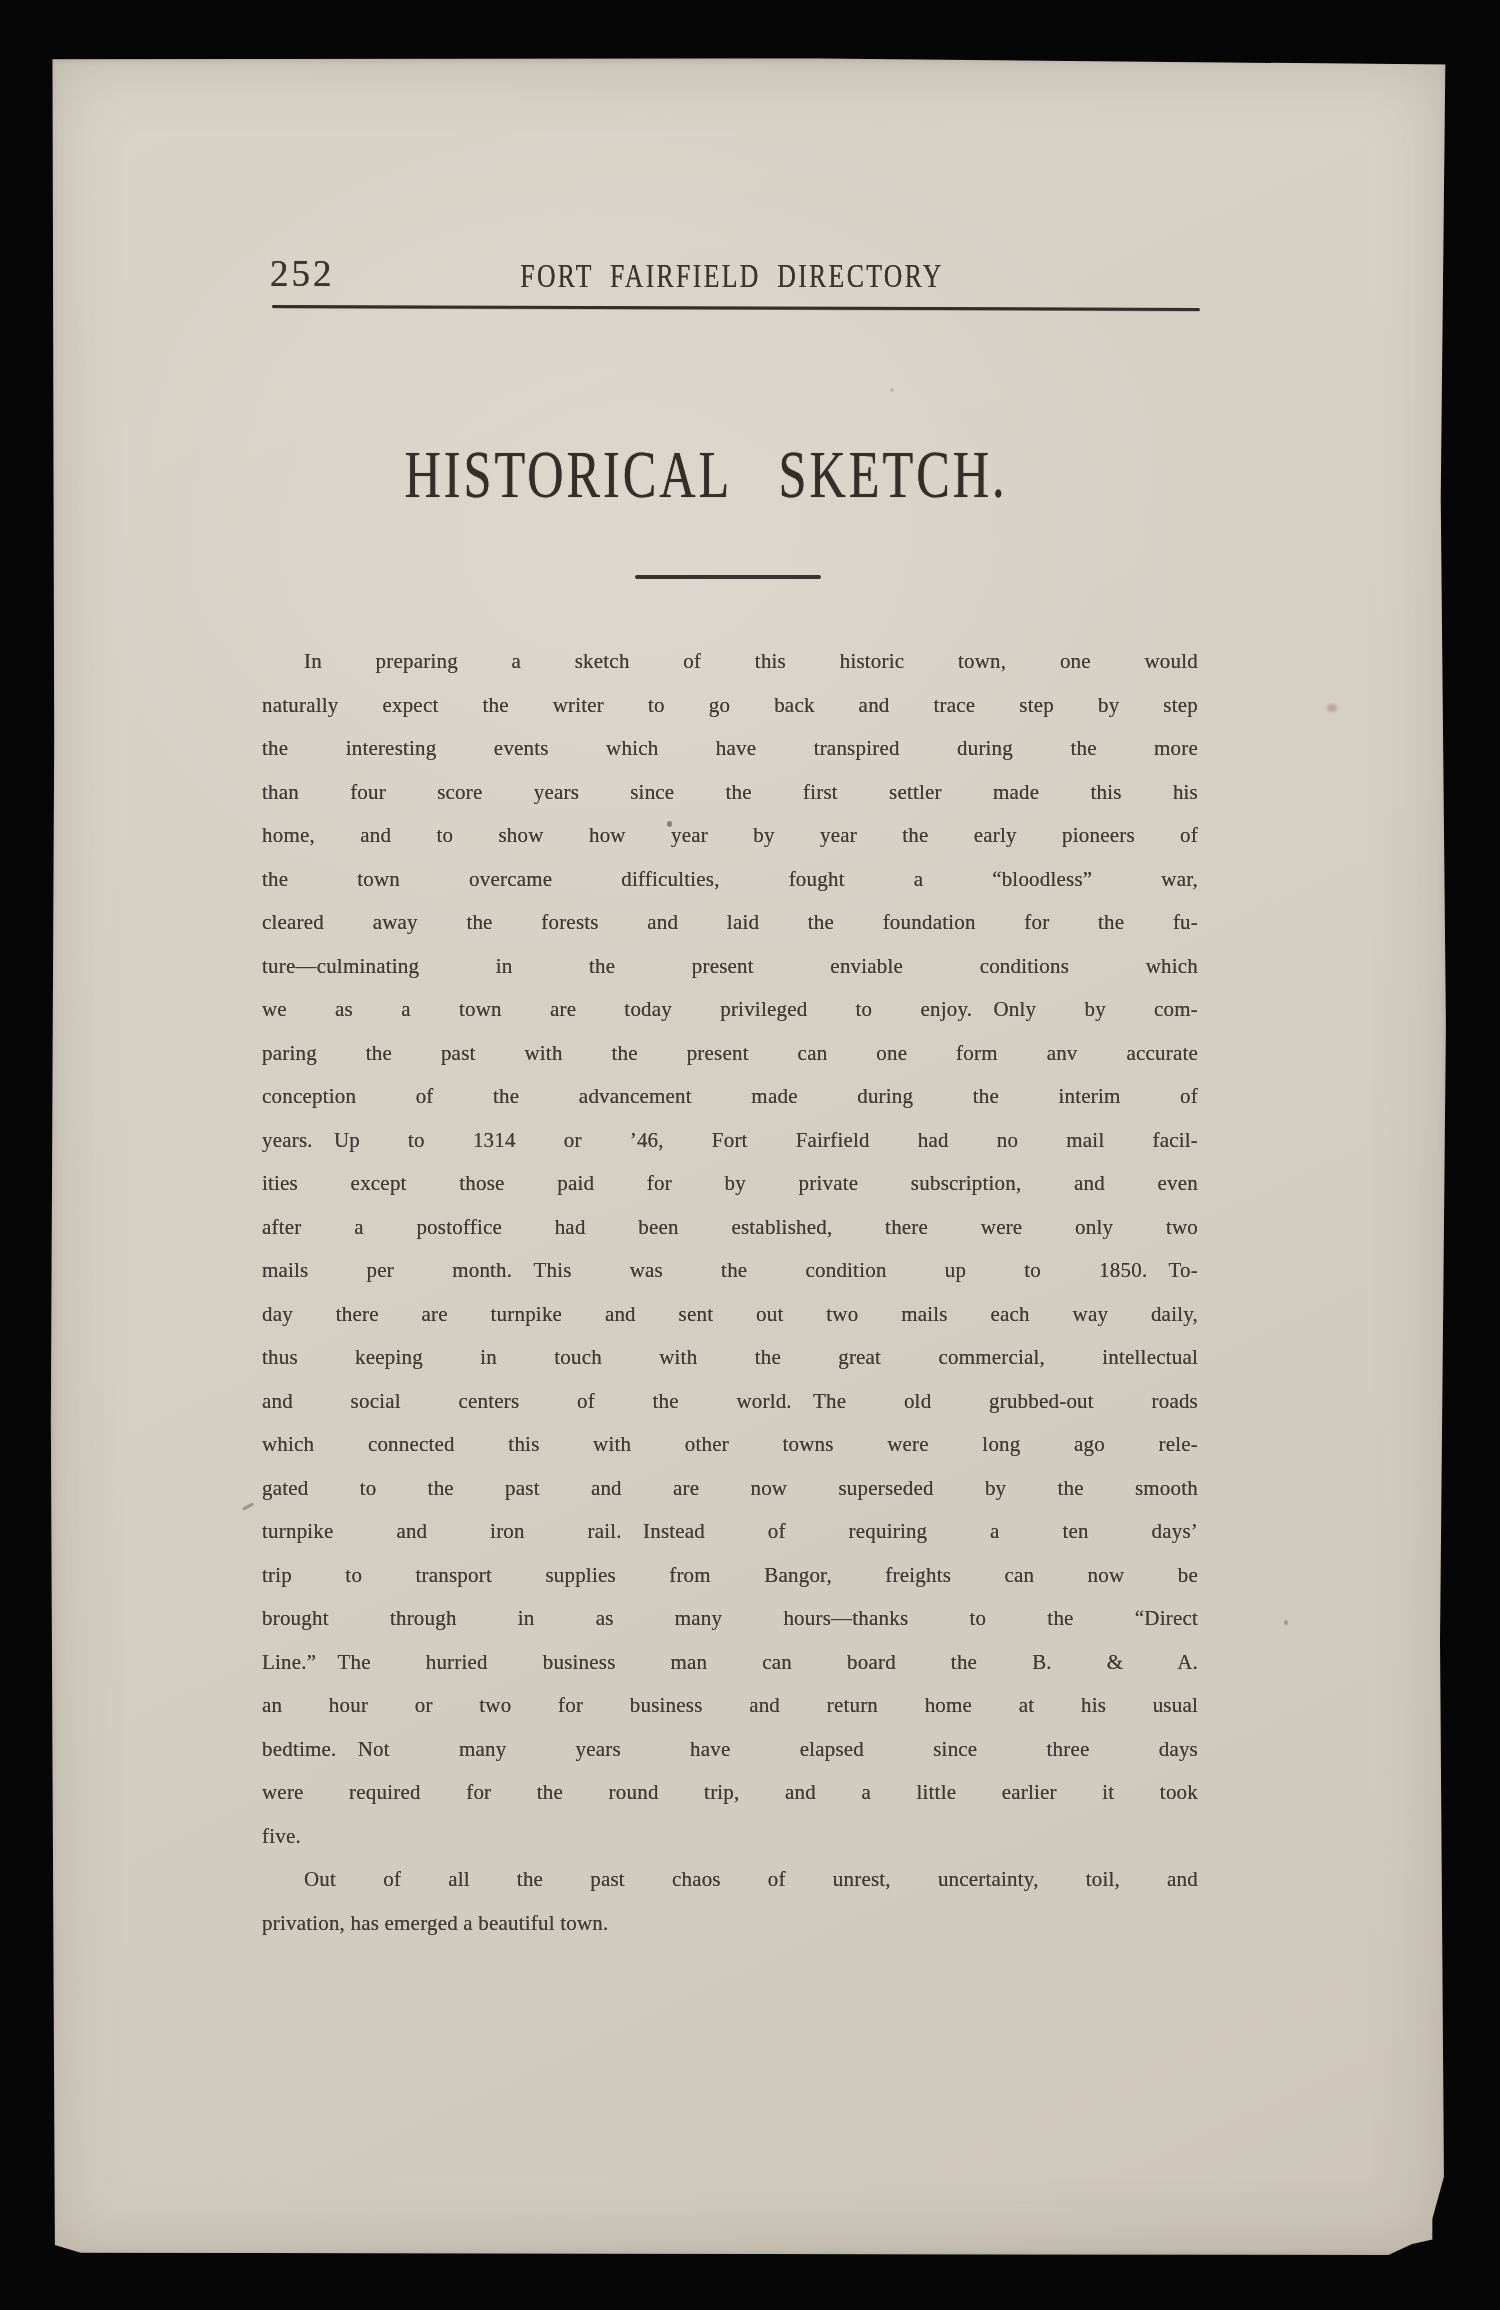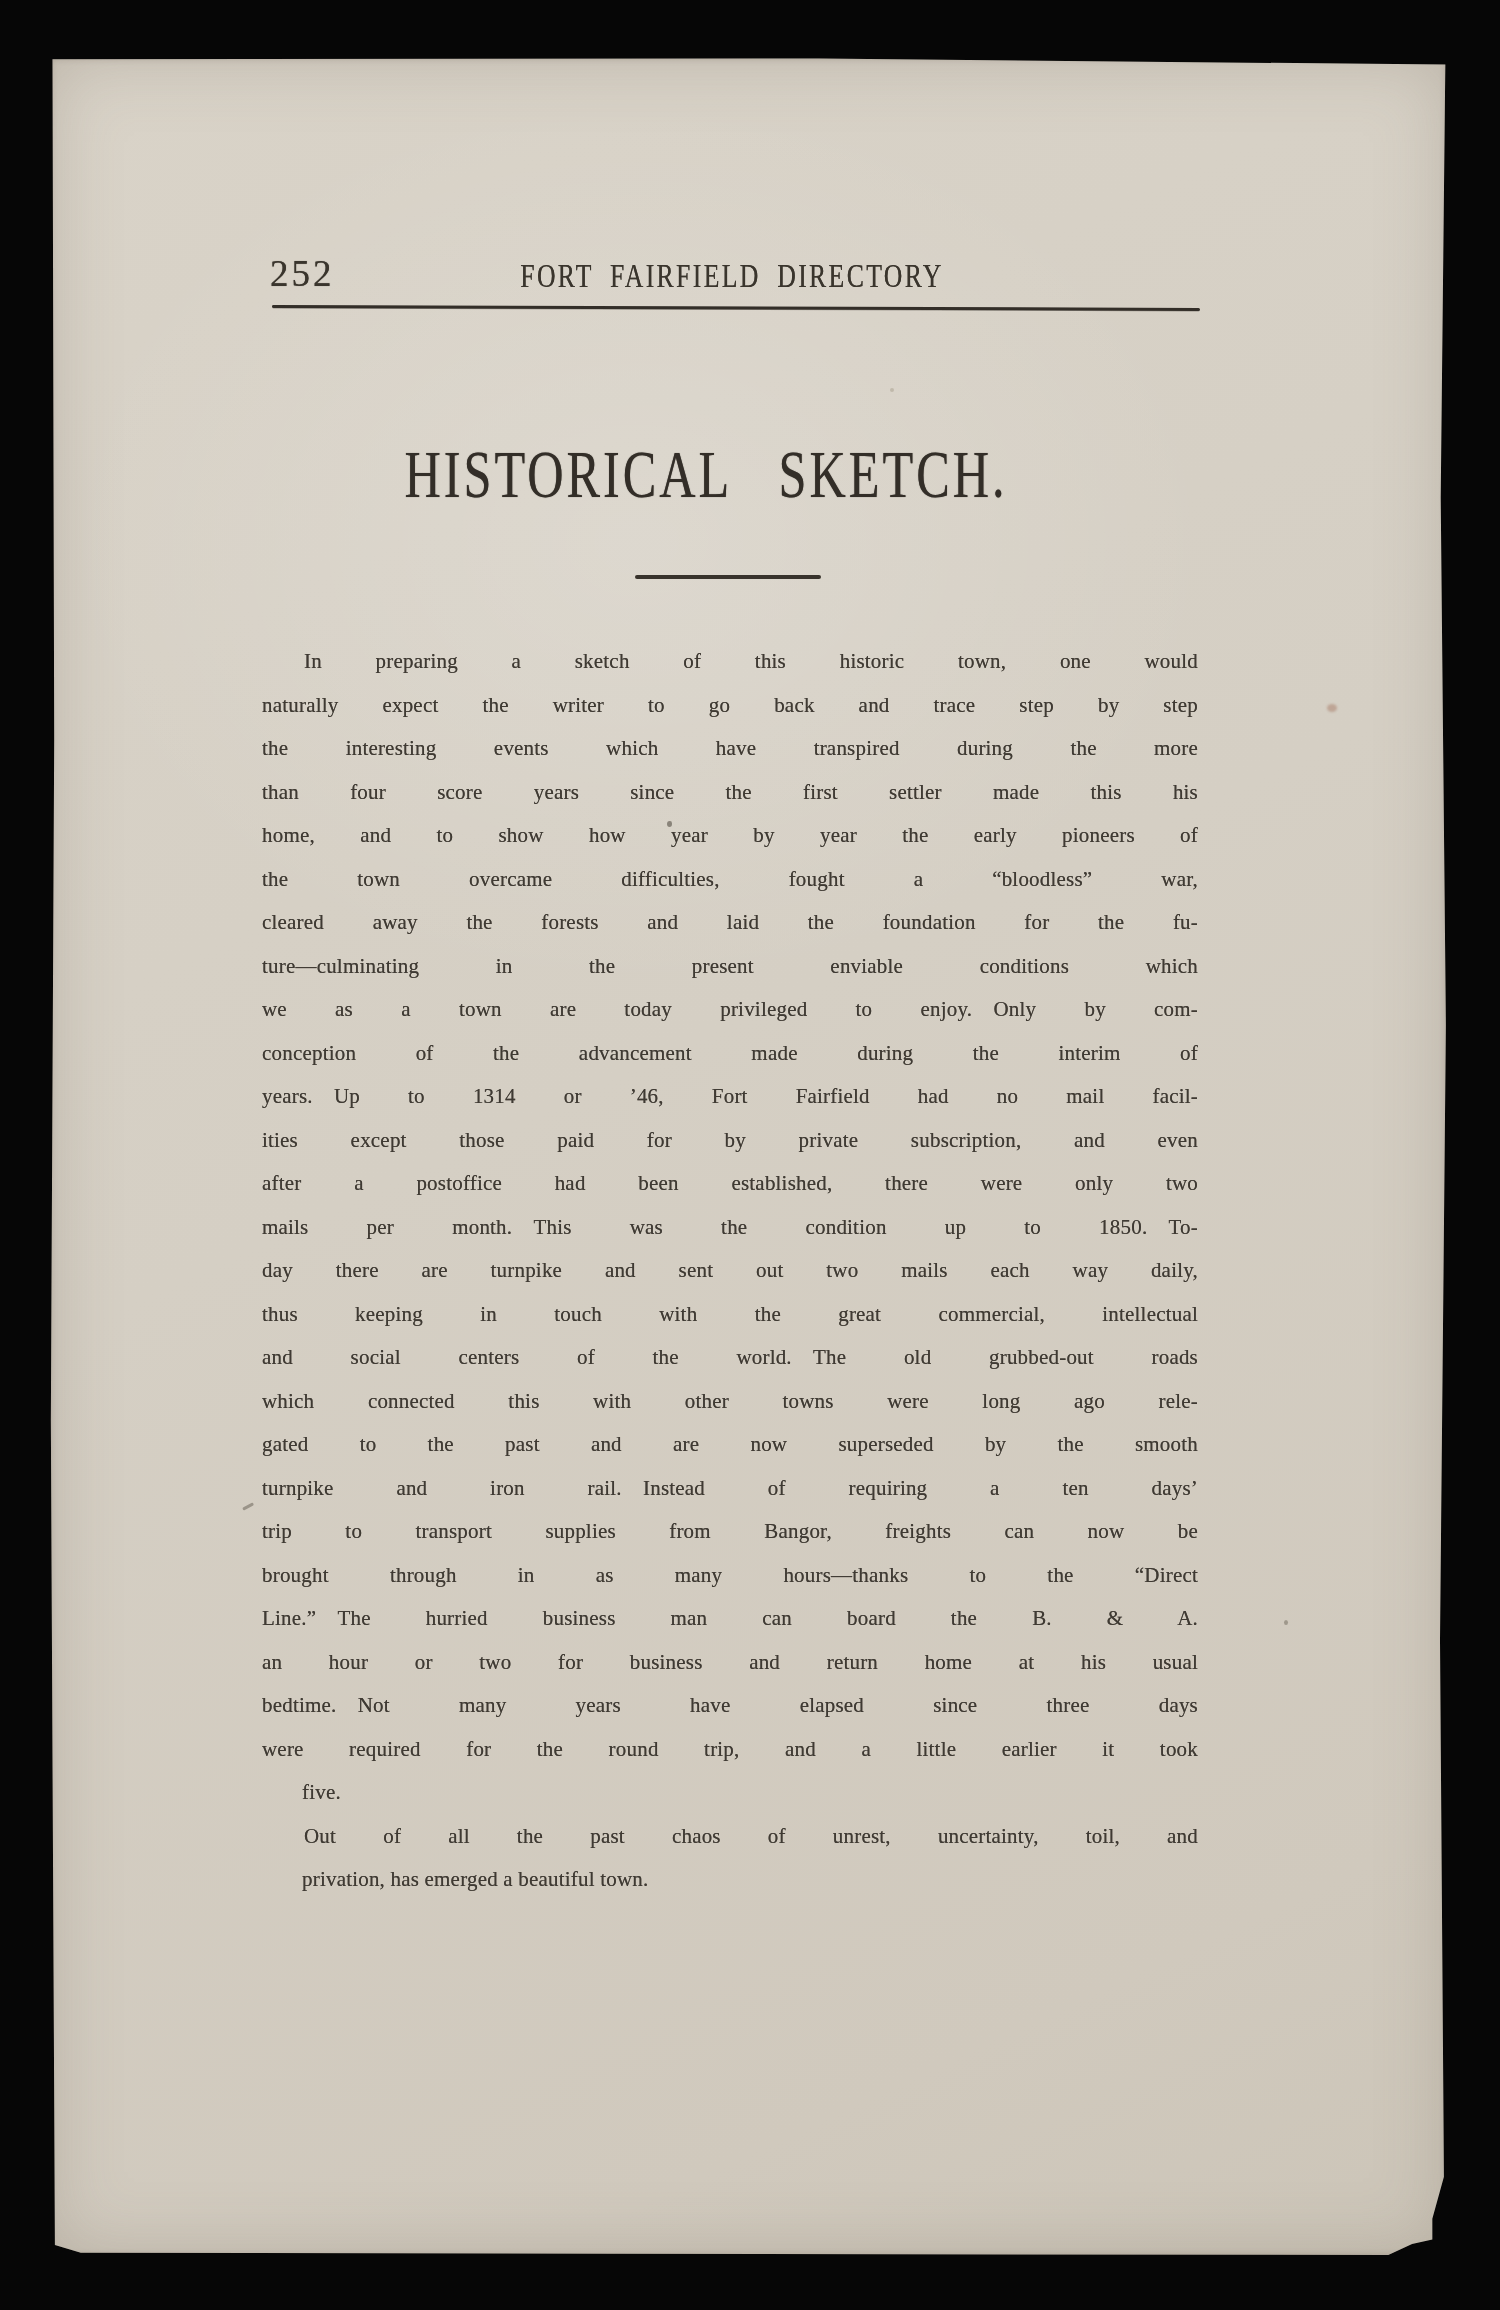--- a/index.html
+++ b/index.html
@@ -63,21 +63,21 @@
     color:#3f3a33;letter-spacing:0.2px;
     text-shadow:0 0 0.6px rgba(63,58,51,0.75);
   }
   .jline{
     text-align:justify;
     text-align-last:justify;
     white-space:normal;
     height:43.5px;overflow:visible;
   }
   .jline.indent{padding-left:42px;}
-  .jline.para-end{text-align-last:left;margin-left:40px;}
+  .jline.para-end{text-align-last:left;}
   .speck{position:absolute;border-radius:50%;}
   .speck-rust{left:1277px;top:646px;width:10px;height:8px;background:#a87c68;opacity:0.5;filter:blur(1px);}
   .speck-dot{left:617px;top:763px;width:5px;height:6px;background:#4a443a;opacity:0.55;filter:blur(0.4px);border-radius:50% 40% 50% 50%;}
   .speck-dash{left:192px;top:1447px;width:12px;height:2.5px;background:#564f44;opacity:0.45;transform:rotate(-28deg);border-radius:2px;}
   .speck-grain1{left:840px;top:330px;width:4px;height:4px;background:#b9b1a3;opacity:0.8;}
   .speck-grain2{left:1234px;top:1562px;width:4px;height:5px;background:#554e42;opacity:0.4;}
 </style>
 </head>
 <body>
 
@@ -94,20 +94,21 @@
     <div>
       <div class="jline indent">In preparing a sketch of this historic town, one would</div>
       <div class="jline">naturally expect the writer to go back and trace step by step</div>
       <div class="jline">the interesting events which have transpired during the more</div>
       <div class="jline">than four score years since the first settler made this his</div>
       <div class="jline">home, and to show how year by year the early pioneers of</div>
       <div class="jline">the town overcame difficulties, fought a “bloodless” war,</div>
       <div class="jline">cleared away the forests and laid the foundation for the fu-</div>
       <div class="jline">ture—culminating in the present enviable conditions which</div>
       <div class="jline">we as a town are today privileged to enjoy. Only by com-</div>
+      <div class="jline">paring the past with the present can one form anv accurate</div>
       <div class="jline">conception of the advancement made during the interim of</div>
       <div class="jline">years. Up to 1314 or ’46, Fort Fairfield had no mail facil-</div>
       <div class="jline">ities except those paid for by private subscription, and even</div>
       <div class="jline">after a postoffice had been established, there were only two</div>
       <div class="jline">mails per month. This was the condition up to 1850. To-</div>
       <div class="jline">day there are turnpike and sent out two mails each way daily,</div>
       <div class="jline">thus keeping in touch with the great commercial, intellectual</div>
       <div class="jline">and social centers of the world. The old grubbed-out roads</div>
       <div class="jline">which connected this with other towns were long ago rele-</div>
       <div class="jline">gated to the past and are now superseded by the smooth</div>

